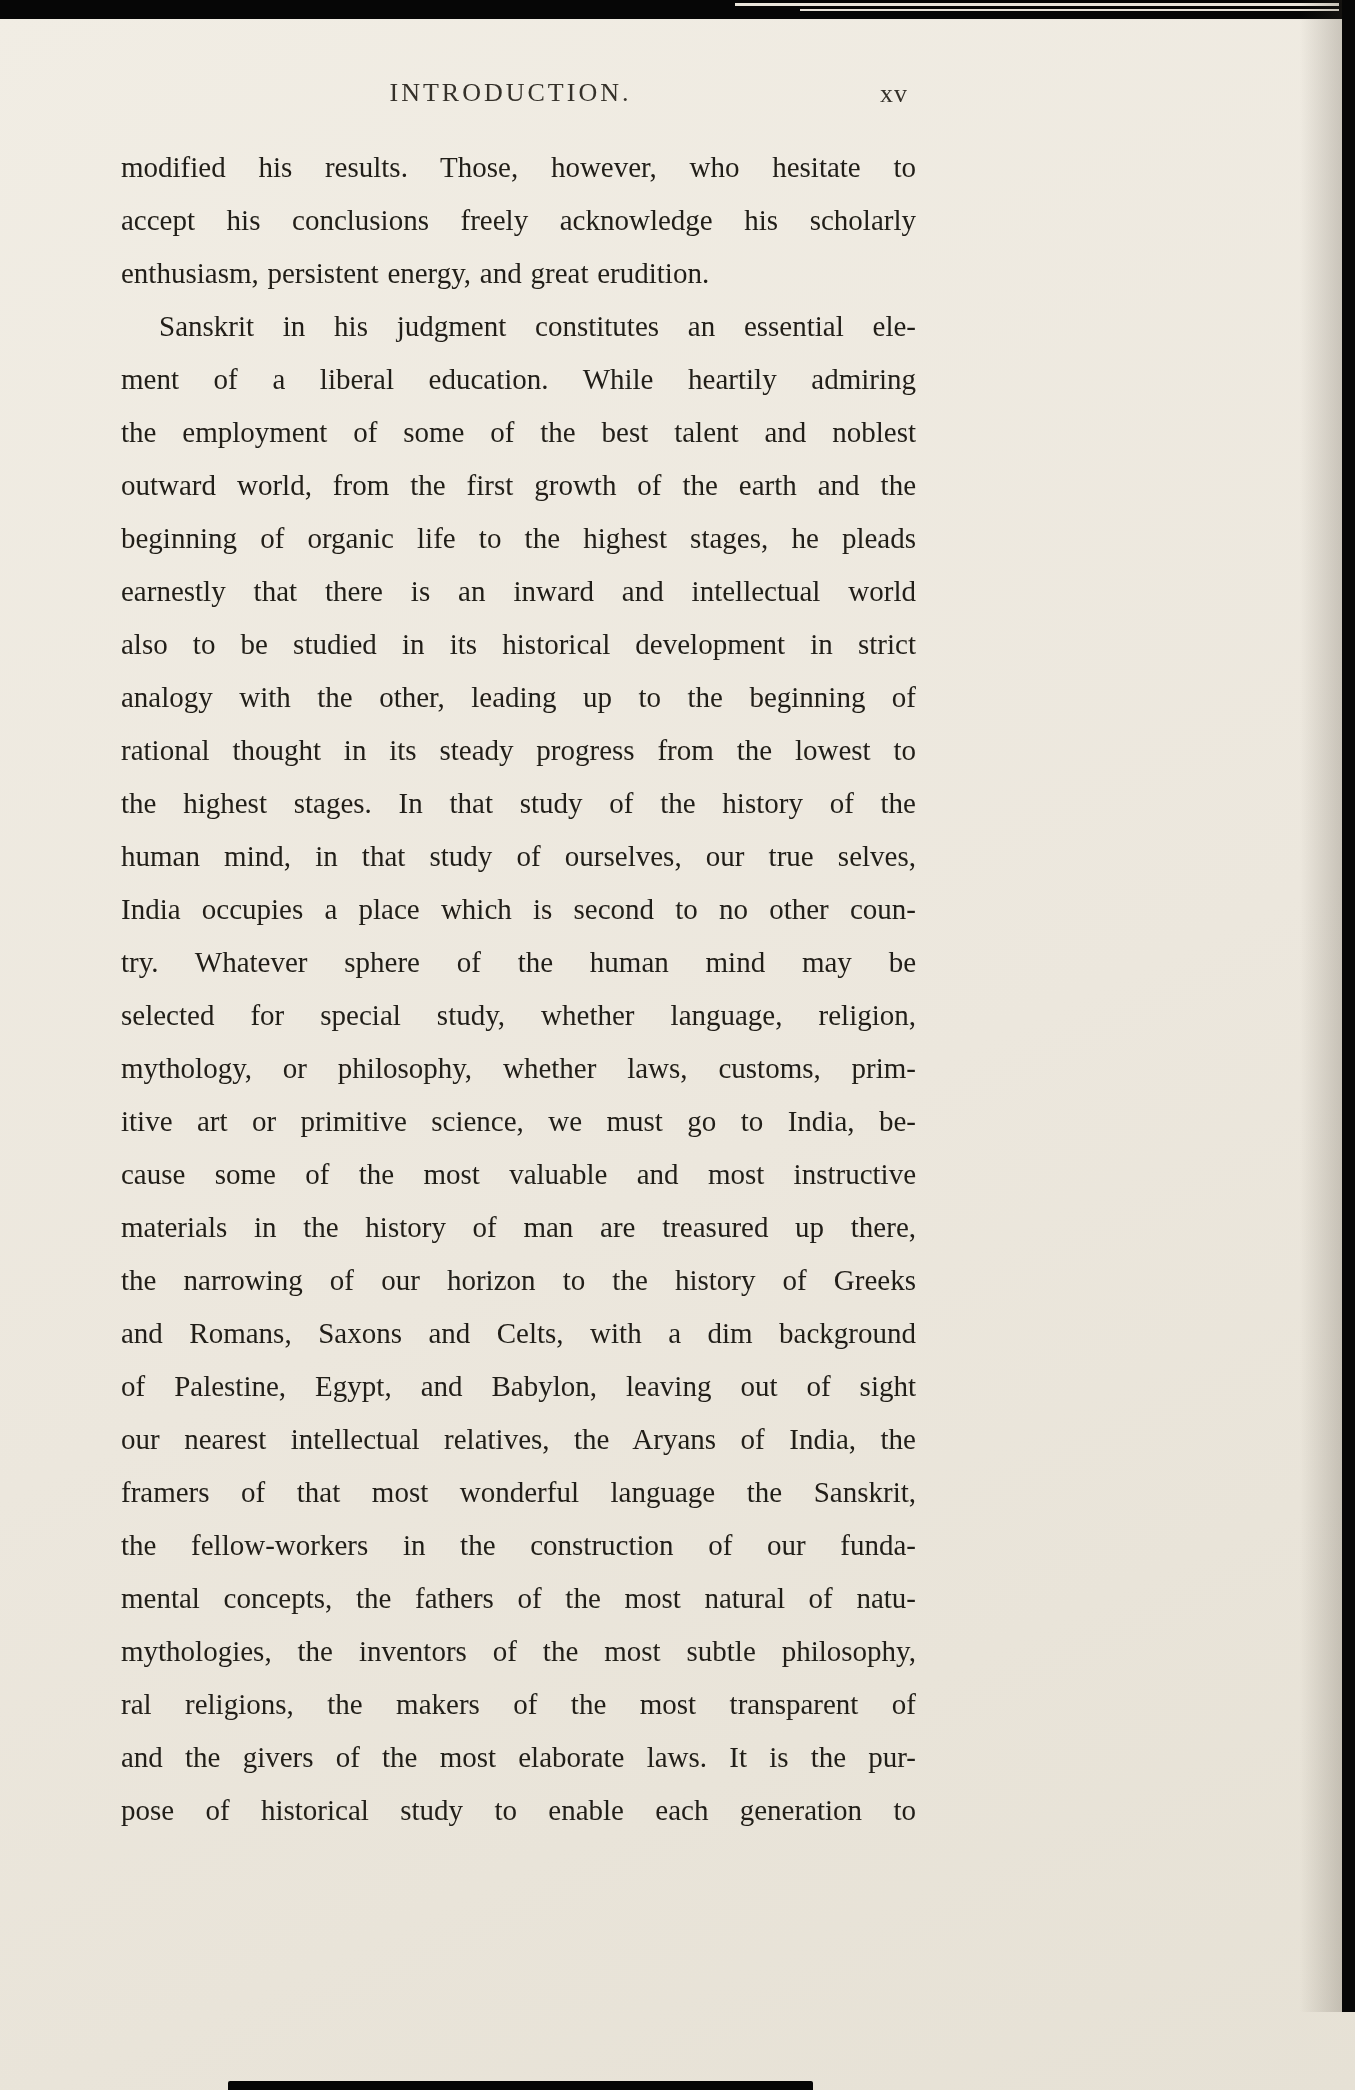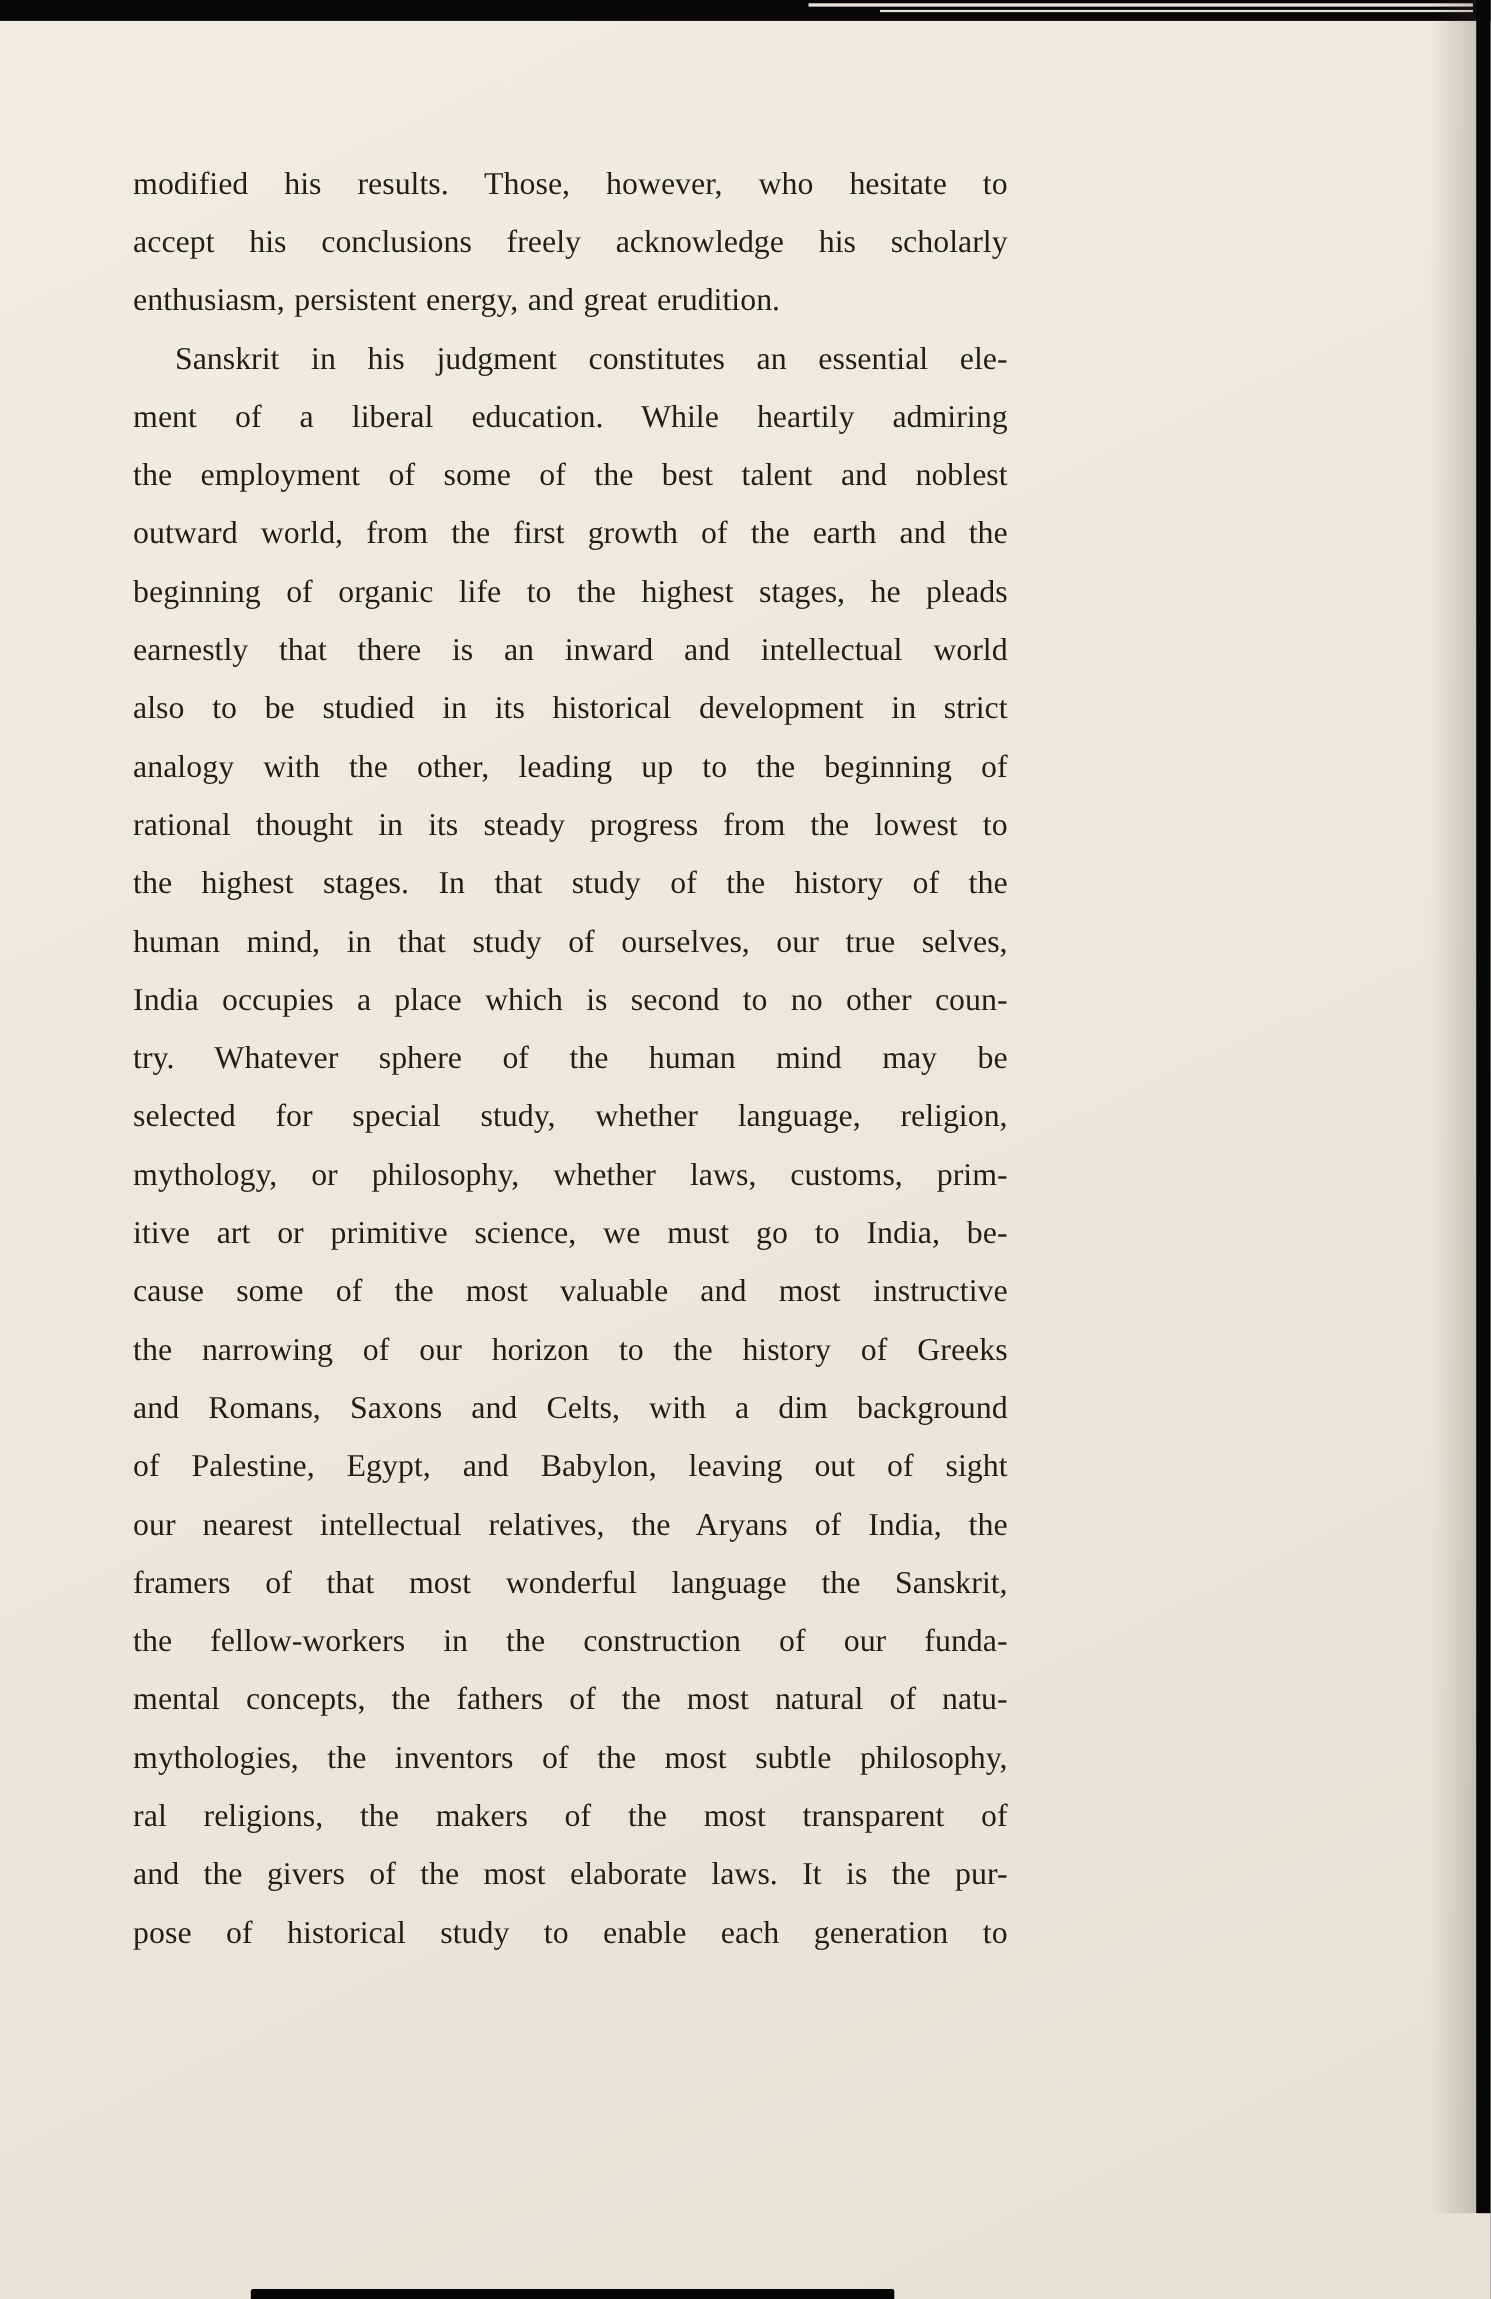--- a/index.html
+++ b/index.html
@@ -71,20 +71,24 @@
 <div class="page">
 
   <div class="scan-bar-top">
     <div class="white-line l1"></div>
     <div class="white-line l2"></div>
   </div>
   <div class="scan-shadow-right"></div>
   <div class="scan-bar-right"></div>
   <div class="scan-bar-bottom"></div>
 
+  <div class="header">
+    <span class="running-title">INTRODUCTION.</span>
+    <span class="page-number">xv</span>
+  </div>
 
   <div class="text-block" id="lines">
       <div class="line">modified his results.  Those, however, who hesitate to</div>
       <div class="line">accept his conclusions freely acknowledge his scholarly</div>
       <div class="line end">enthusiasm, persistent energy, and great erudition.</div>
       <div class="line indent">Sanskrit in his judgment constitutes an essential ele-</div>
       <div class="line">ment of a liberal education.  While heartily admiring</div>
       <div class="line">the employment of some of the best talent and noblest</div>
       <div class="line">outward world, from the first growth of the earth and the</div>
       <div class="line">beginning of organic life to the highest stages, he pleads</div>
@@ -93,20 +97,21 @@
       <div class="line">analogy with the other, leading up to the beginning of</div>
       <div class="line">rational thought in its steady progress from the lowest to</div>
       <div class="line">the highest stages.  In that study of the history of the</div>
       <div class="line">human mind, in that study of ourselves, our true selves,</div>
       <div class="line">India occupies a place which is second to no other coun-</div>
       <div class="line">try.  Whatever sphere of the human mind may be</div>
       <div class="line">selected for special study, whether language, religion,</div>
       <div class="line">mythology, or philosophy, whether laws, customs, prim-</div>
       <div class="line">itive art or primitive science, we must go to India, be-</div>
       <div class="line">cause some of the most valuable and most instructive</div>
+      <div class="line">materials in the history of man are treasured up there,</div>
       <div class="line">the narrowing of our horizon to the history of Greeks</div>
       <div class="line">and Romans, Saxons and Celts, with a dim background</div>
       <div class="line">of Palestine, Egypt, and Babylon, leaving out of sight</div>
       <div class="line">our nearest intellectual relatives, the Aryans of India, the</div>
       <div class="line">framers of that most wonderful language the Sanskrit,</div>
       <div class="line">the fellow-workers in the construction of our funda-</div>
       <div class="line">mental concepts, the fathers of the most natural of natu-</div>
       <div class="line">mythologies, the inventors of the most subtle philosophy,</div>
       <div class="line">ral religions, the makers of the most transparent of</div>
       <div class="line">and the givers of the most elaborate laws.  It is the pur-</div>

